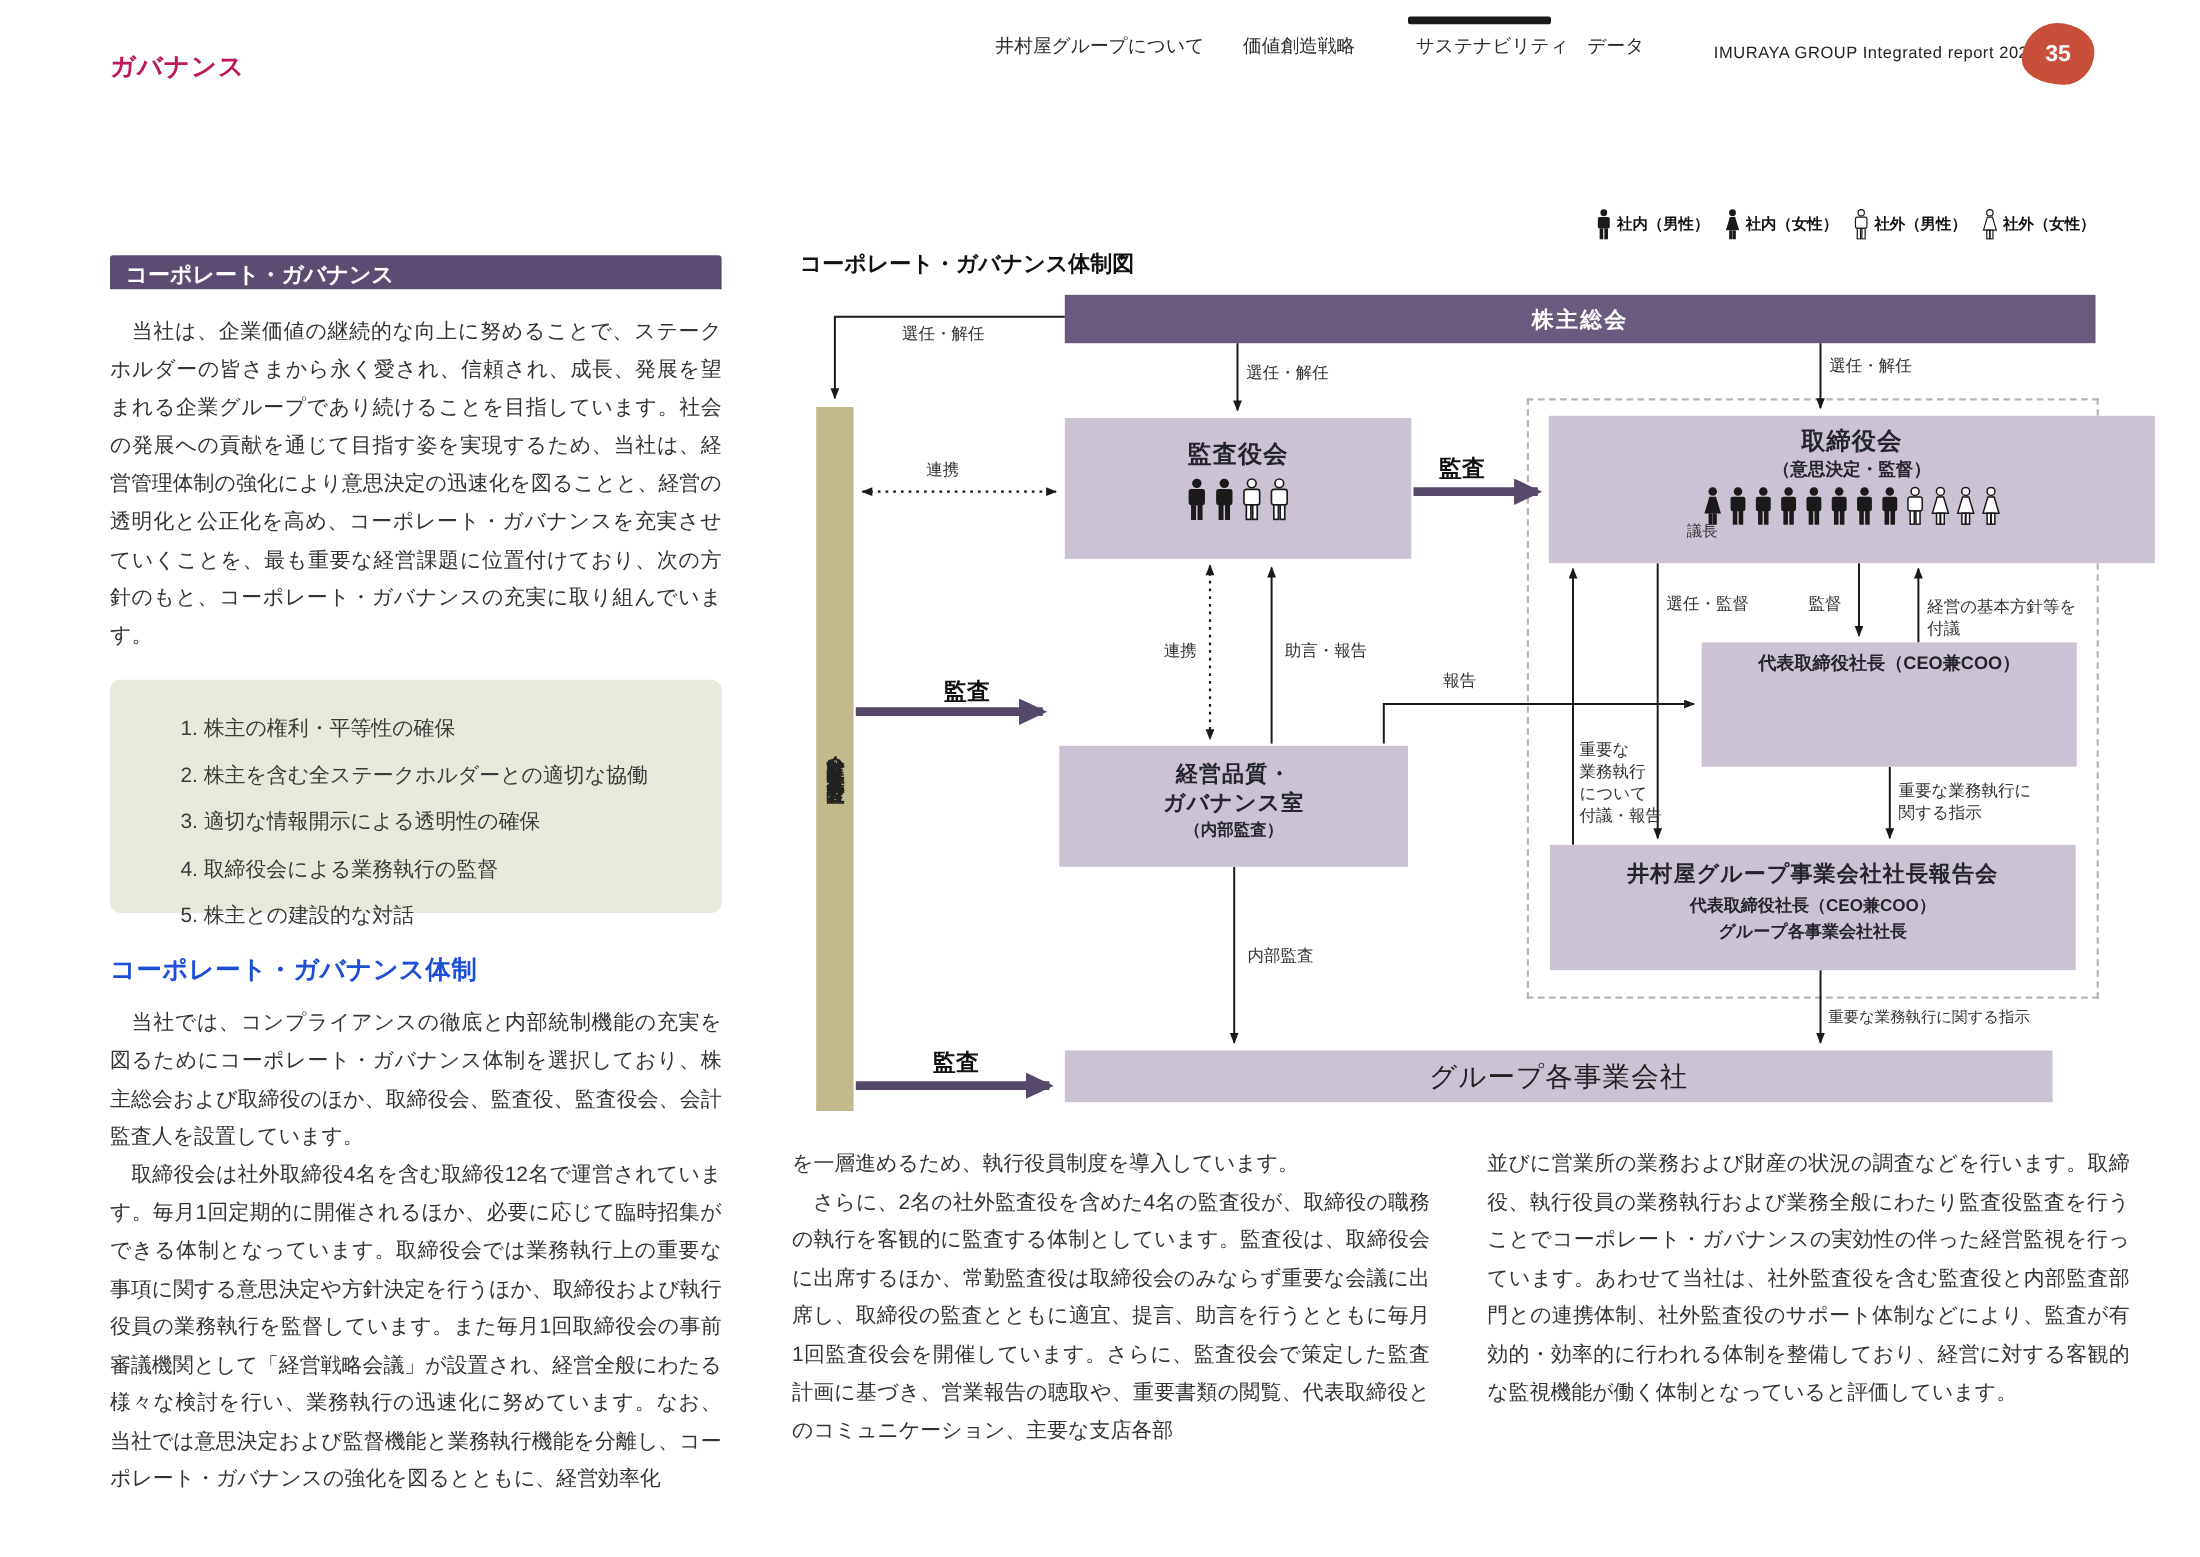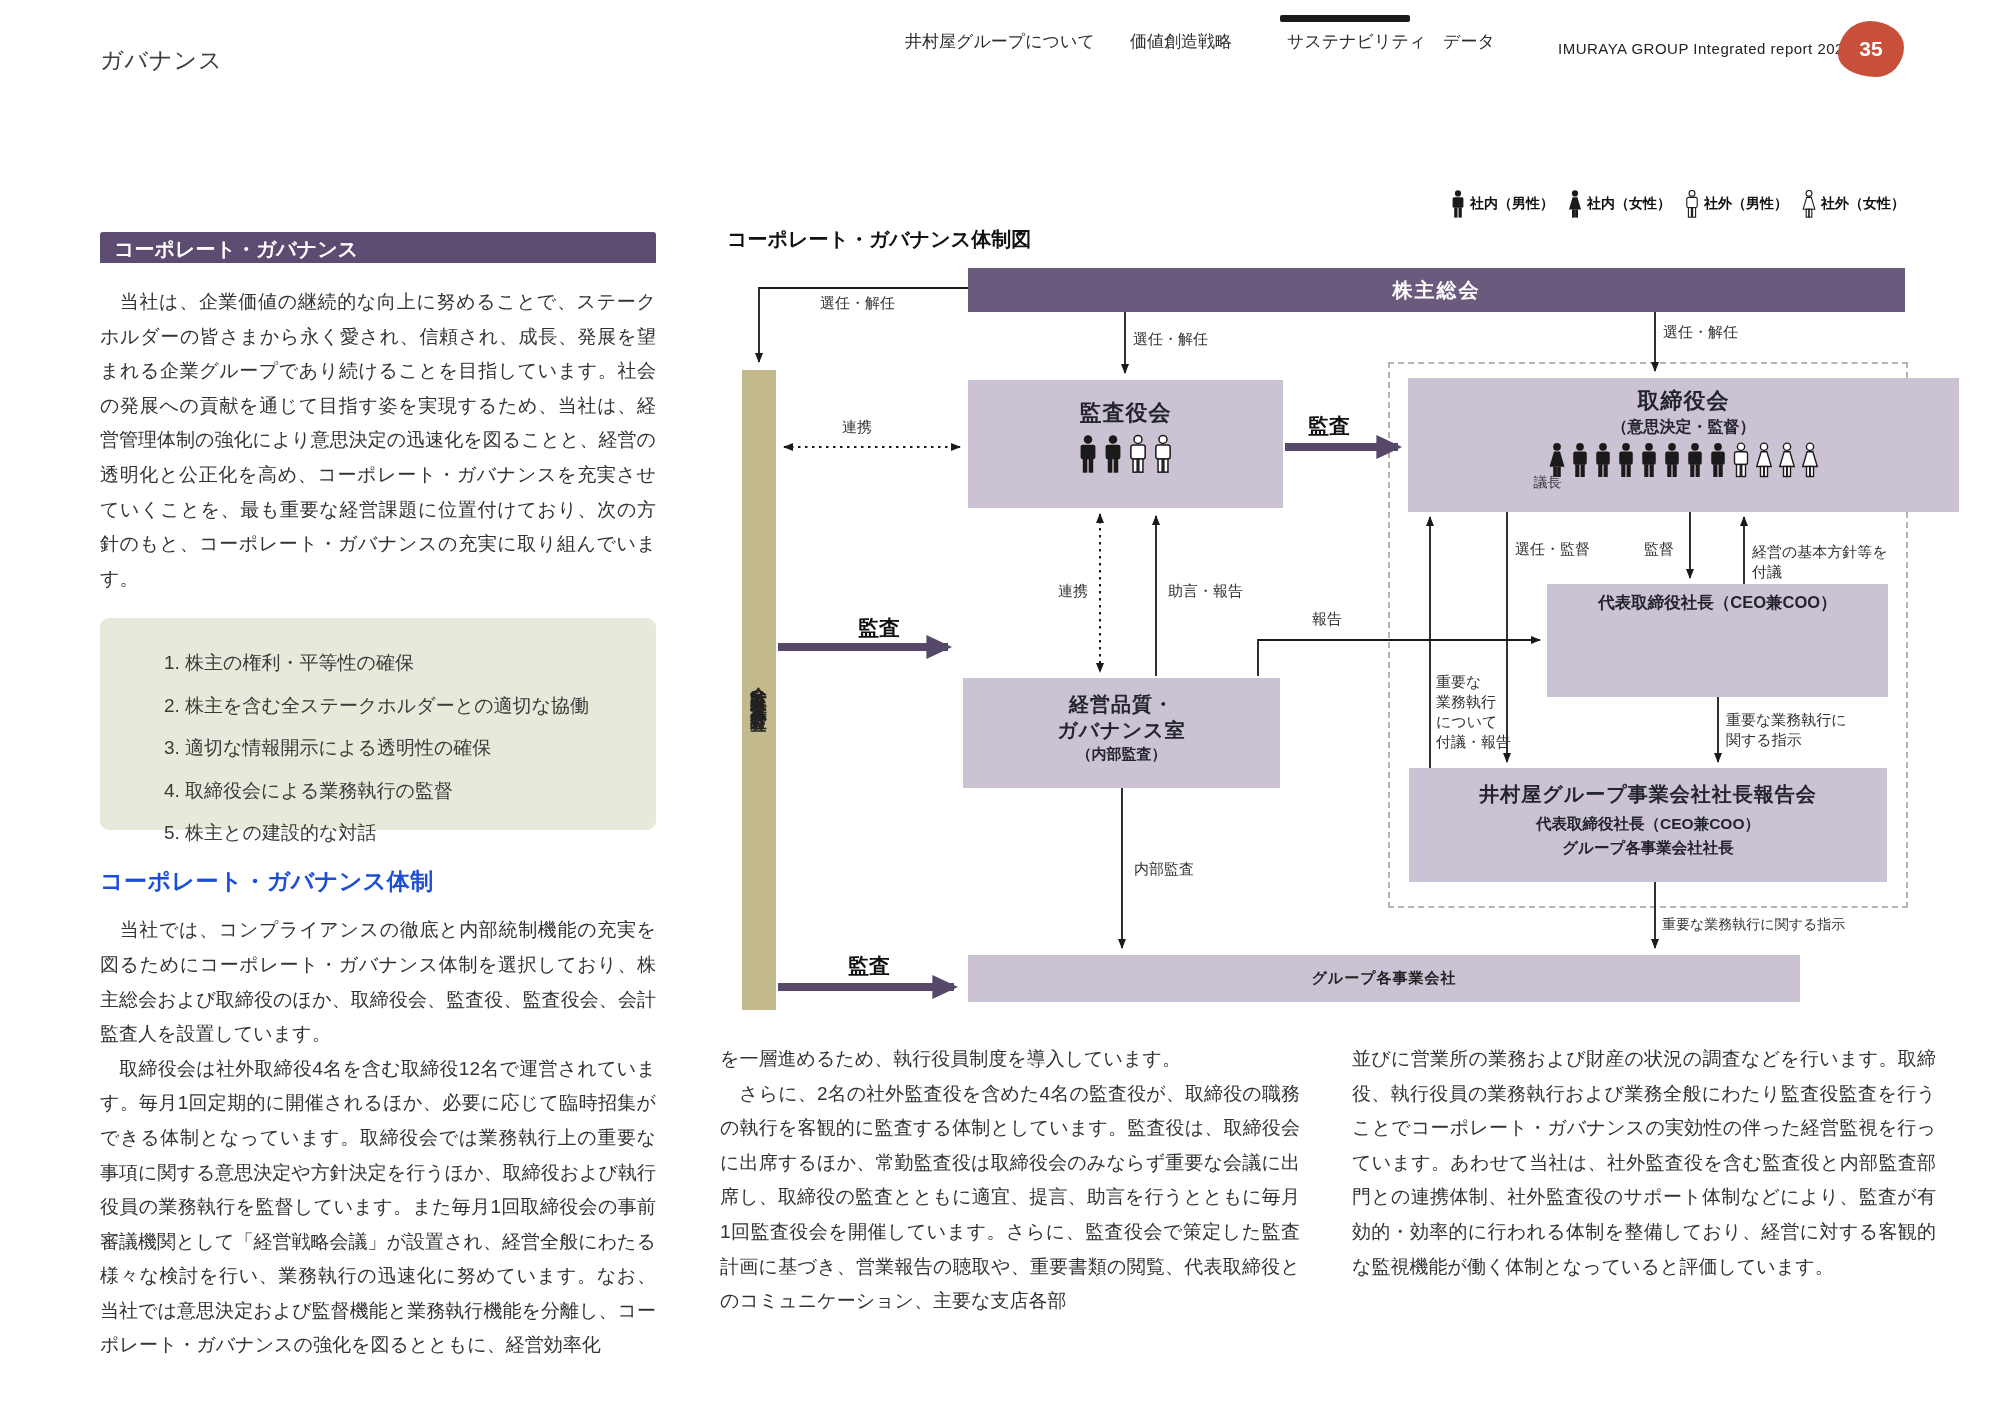--- a/index.html
+++ b/index.html
@@ -6,21 +6,21 @@
     --c-header-purple:#5d4c72; --c-bar-purple:#6a5a7d; --c-box-purple:#cbc3d4;
     --c-tan:#c2b98c; --c-arrow-purple:#564868; --c-list-bg:#e9e9db;
     --c-red:#c84f3a; --c-text:#333333; --c-dash:#b5b5b5; --c-line:#1a1a1a;
   }
   *{margin:0;padding:0;box-sizing:border-box;}
   html,body{background:#fff;}
   body{width:2000px;height:1415px;position:relative;overflow:hidden;
        font-family:"Liberation Sans","DejaVu Sans",sans-serif;color:var(--c-text);}
   .abs{position:absolute;}
   
-  .page-title{left:100px;top:45px;font-size:23px;font-weight:400;color:#404040;letter-spacing:1px;}
+  .page-title{left:100px;top:45px;font-size:23px;font-weight:700;color:#be185d;letter-spacing:1px;}
   .nav-item{top:30px;font-size:17px;color:#2b2b2b;white-space:nowrap;cursor:pointer;}
   .nav-about{left:905px;} .nav-value{left:1130px;} .nav-sus{left:1287px;} .nav-data{left:1443px;}
   .tab-bar{left:1280px;top:15px;width:130px;height:7px;background:#1a1a1a;border-radius:2px;}
   .report-title{left:1558px;top:40px;font-size:15px;color:#222;letter-spacing:.5px;}
   .page-badge{left:1838px;top:21px;width:66px;height:56px;background:var(--c-red);
     border-radius:48% 52% 42% 58% / 60% 46% 54% 40%;display:flex;align-items:center;justify-content:center;
     color:#fff;font-size:21px;font-weight:700;}
   
   .leftcol{left:100px;top:232px;width:556px;}
   .sec1-header{background:var(--c-header-purple);color:#fff;font-size:20px;font-weight:700;
@@ -63,22 +63,22 @@
   .chair{position:absolute;left:calc(50% - 150px);top:35px;font-size:14px;color:#333;}
   .nd-strategy{left:827px;top:394px;width:341px;height:113px;}
   .nd-strategy .ttl{font-size:22px;font-weight:700;padding-top:17px;letter-spacing:2px;}
   .nd-strategy .sub{font-size:16.5px;font-weight:700;margin-top:8px;}
   .nd-meeting{left:689px;top:578px;width:478px;height:114px;}
   .nd-meeting .ttl{font-size:20px;font-weight:700;padding-top:13px;letter-spacing:1px;}
   .nd-meeting .sub{font-size:15.5px;font-weight:700;margin-top:6px;line-height:24px;}
   .nd-quality{left:243px;top:488px;width:317px;height:110px;}
   .nd-quality .ttl{font-size:20px;font-weight:700;line-height:26px;padding-top:13px;letter-spacing:1px;}
   .nd-quality .sub{font-size:15px;font-weight:700;margin-top:2px;}
-  .nd-group{left:248px;top:765px;width:832px;height:47px;display:flex;align-items:center;justify-content:center;
-    font-size:15px;font-weight:700;color:#222;letter-spacing:1px;}
+  .nd-group{left:248px;top:765px;width:898px;height:47px;display:flex;align-items:center;justify-content:center;
+    font-size:25px;font-weight:400;color:#222;letter-spacing:1px;}
   .dlabel{font-size:15px;color:#333;white-space:nowrap;}
   .dlabel.bold{font-size:21px;font-weight:700;color:#111;}
   .dlabel.ml{white-space:pre-line;line-height:20px;}
   .dlabel.sm{font-size:14px;}
   .hidden-defs{position:absolute;width:0;height:0;overflow:hidden;}
 </style>
 </head>
 <body>
 
 <svg class="hidden-defs" aria-hidden="true">

